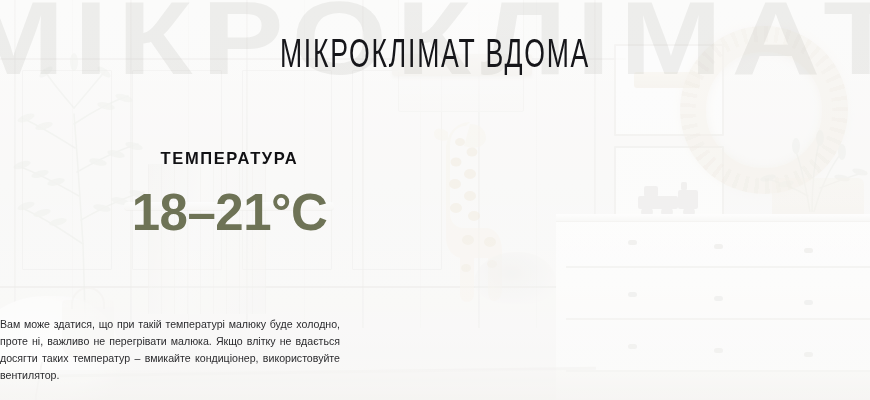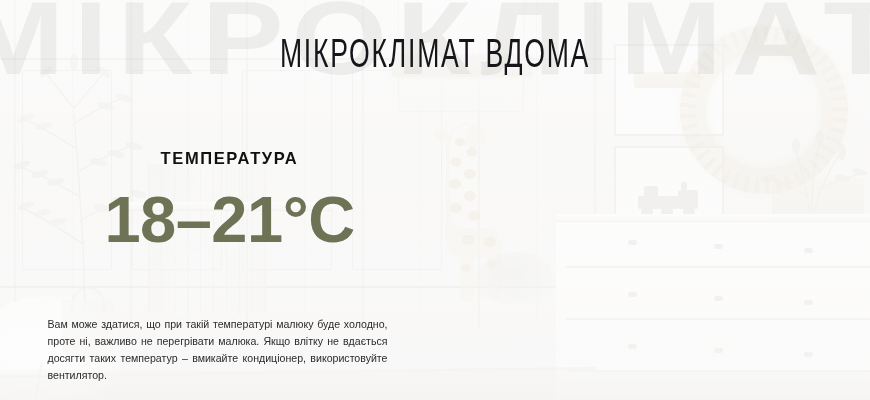--- a/index.html
+++ b/index.html
@@ -362,34 +362,34 @@
   .col-heading {
     font-size: 16.5px;
     font-weight: 700;
     letter-spacing: 1.6px;
     color: #111114;
     margin: 0;
     line-height: 1;
   }
   .col-value {
     margin: 20px 0 0 0;
-    font-size: 65px;
+    font-size: 51px;
     line-height: 1;
     font-weight: 700;
     letter-spacing: -.5px;
     color: #6e7356;
   }
 
   .paras {
     position: absolute;
     left: 0; right: 0;
     top: 316px;
     display: flex;
   }
-  .para-wrap { width: 50%; display: flex; justify-content: center; }
+  .para-wrap { width: 50%; display: flex; }
   .para {
     width: 340px;
     margin: 0;
     font-size: 10.6px;
     line-height: 1.62;
     color: #2b2b2e;
     text-align: justify;
     text-justify: inter-word;
   }
   .para-wrap.right .para { width: 321px; }

